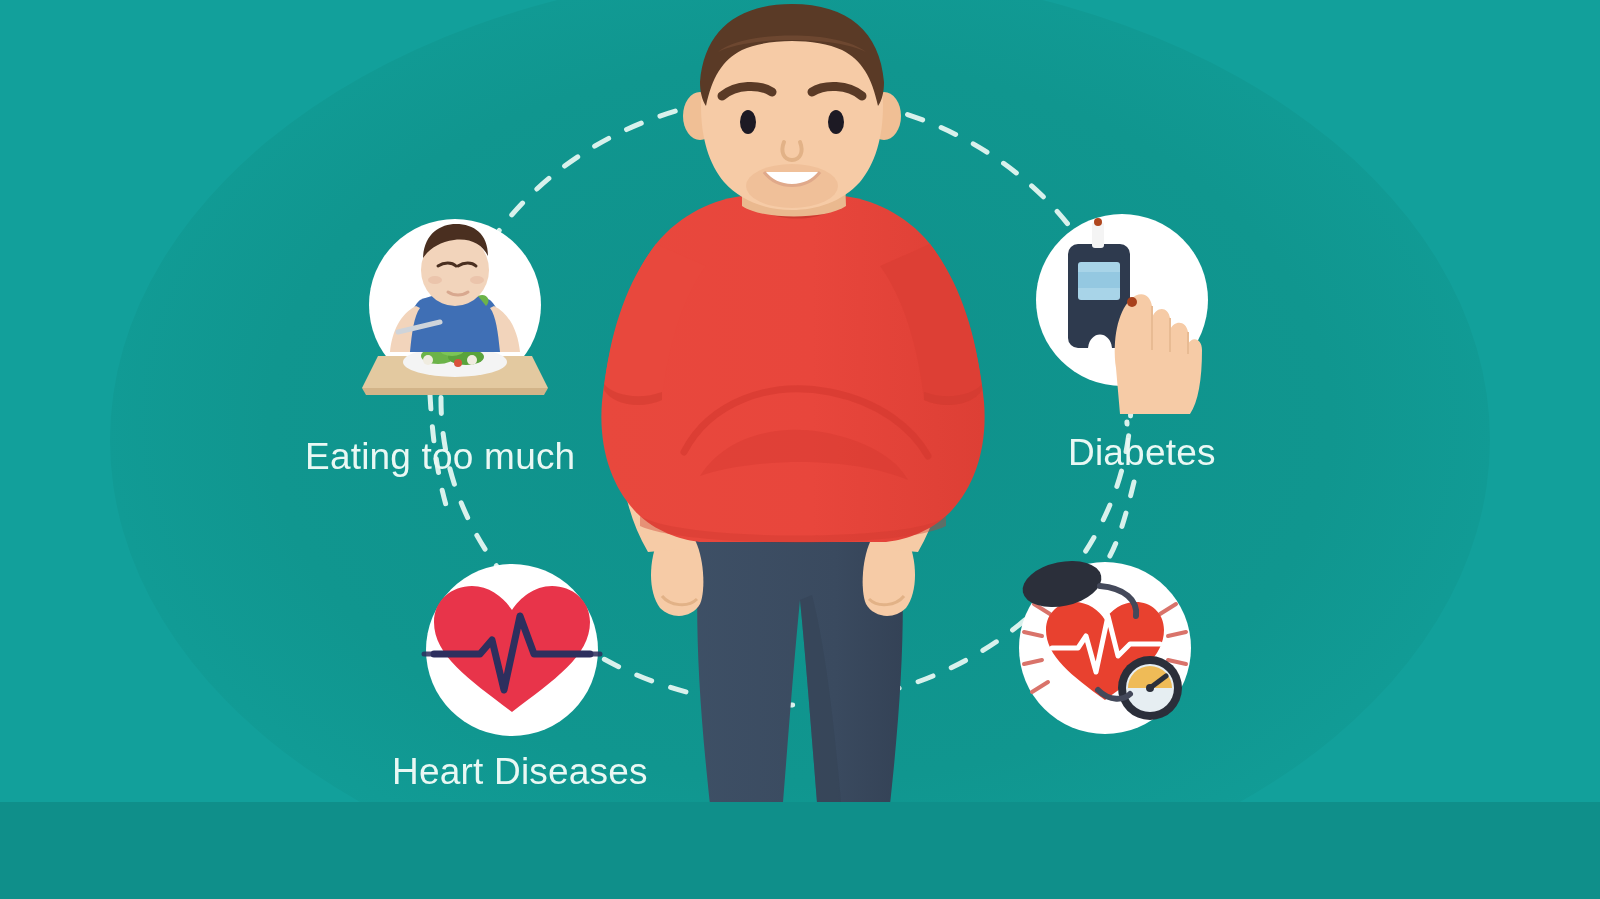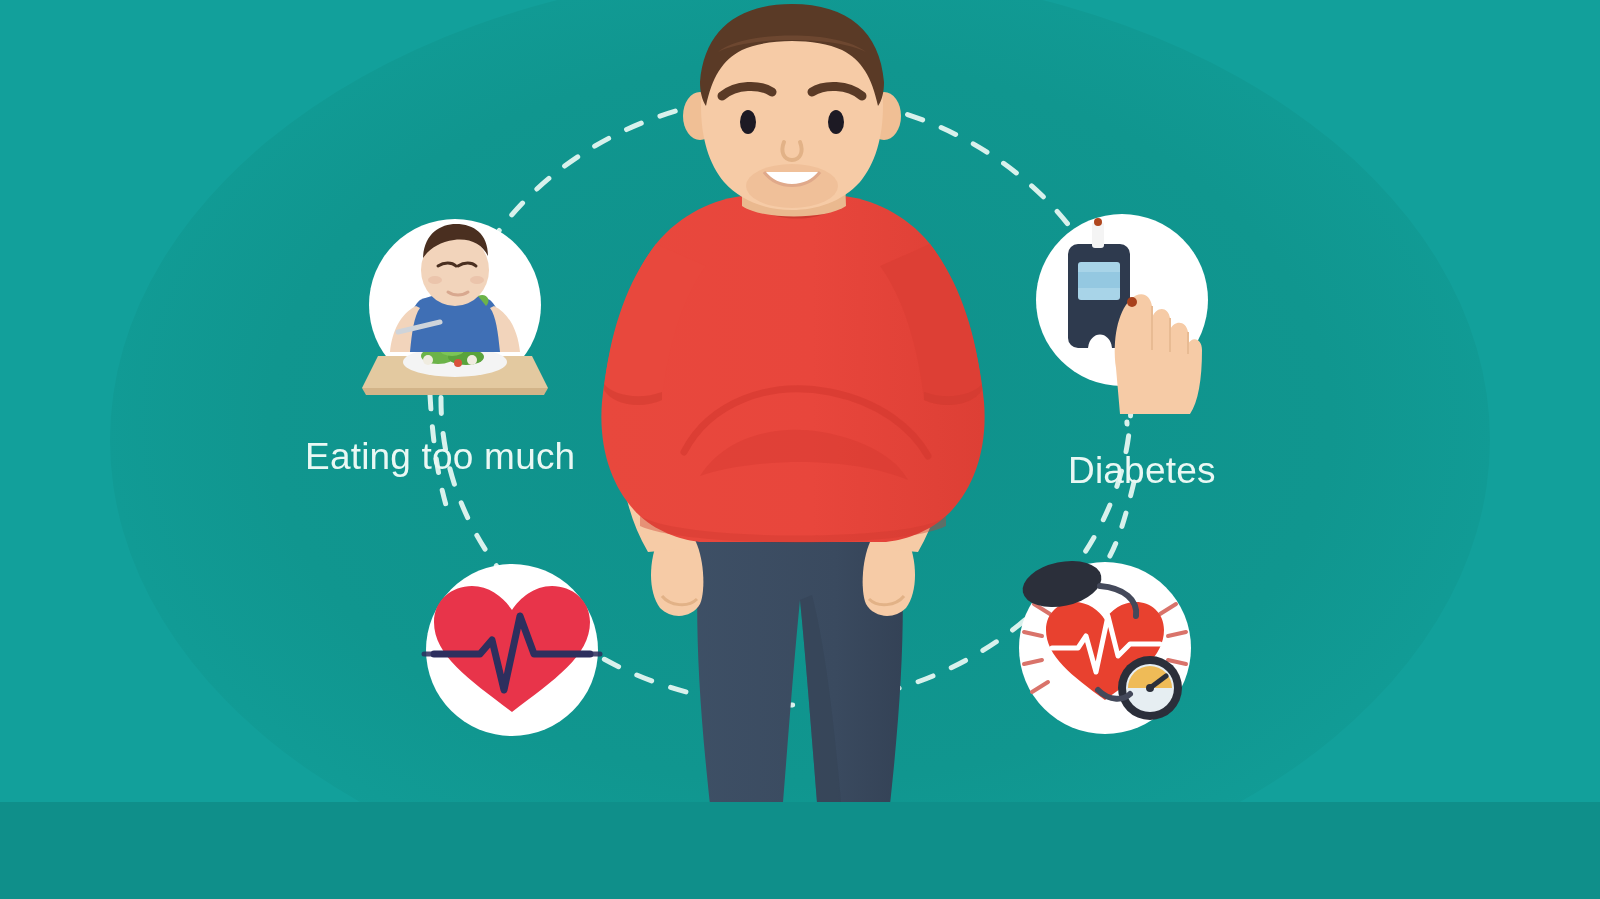--- a/index.html
+++ b/index.html
@@ -301,17 +301,18 @@
         <path d="M 1128 688 A 22 22 0 0 1 1172 688 Z" fill="#f0b23c" opacity="0.85"></path>
         <path d="M 1150 688 L 1166 676" stroke="#2b2f3a" stroke-width="5" stroke-linecap="round"></path>
         <circle cx="1150" cy="688" r="4" fill="#2b2f3a"></circle>
         <path d="M 1098 690 C 1110 702 1124 700 1130 694" stroke="#44495a" stroke-width="6" fill="none" stroke-linecap="round"></path>
       </g>
     </g>
   </svg>
 
   <div class="label" style="left:305px; top:438px;">Eating too much</div>
 
-
-  <div class="label right" style="left:1068px; top:452px;">Diabetes</div>
+  <div class="label" style="left:392px; top:753px;">Heart Diseases</div>
+
+  <div class="label right" style="left:1068px; top:434px;">Diabetes</div>
 
 
 </div>
 
 </body></html>

